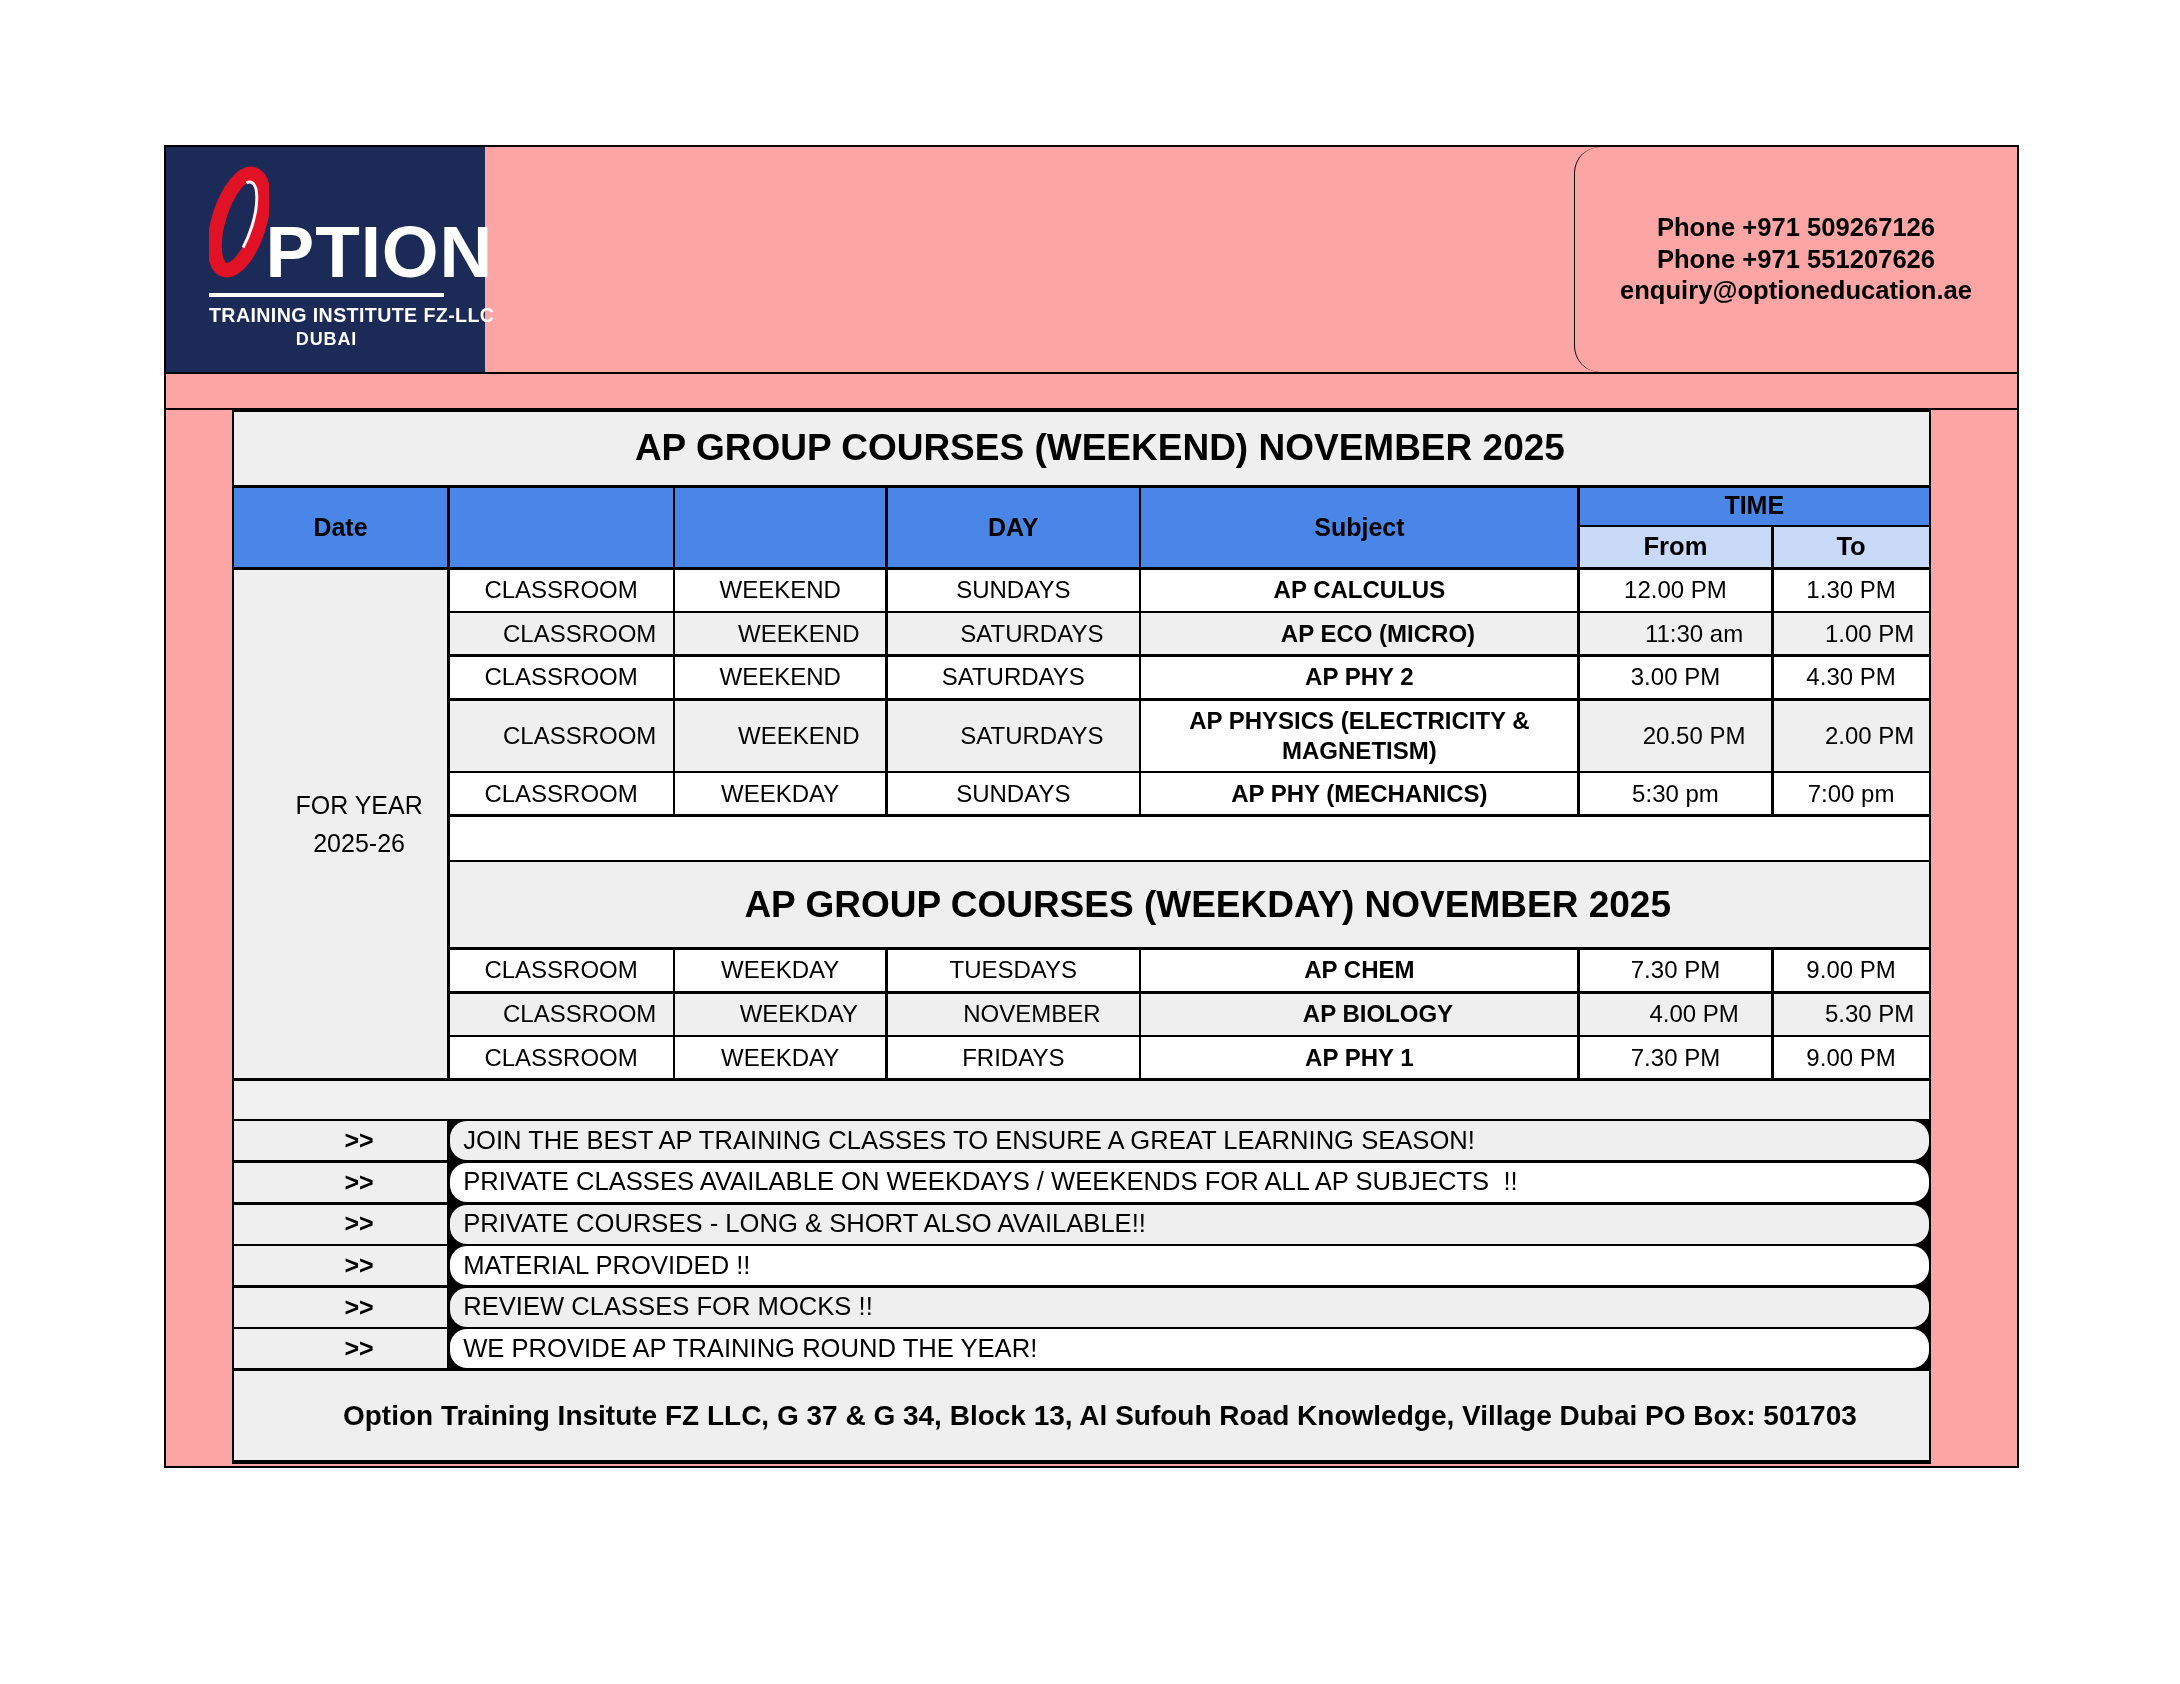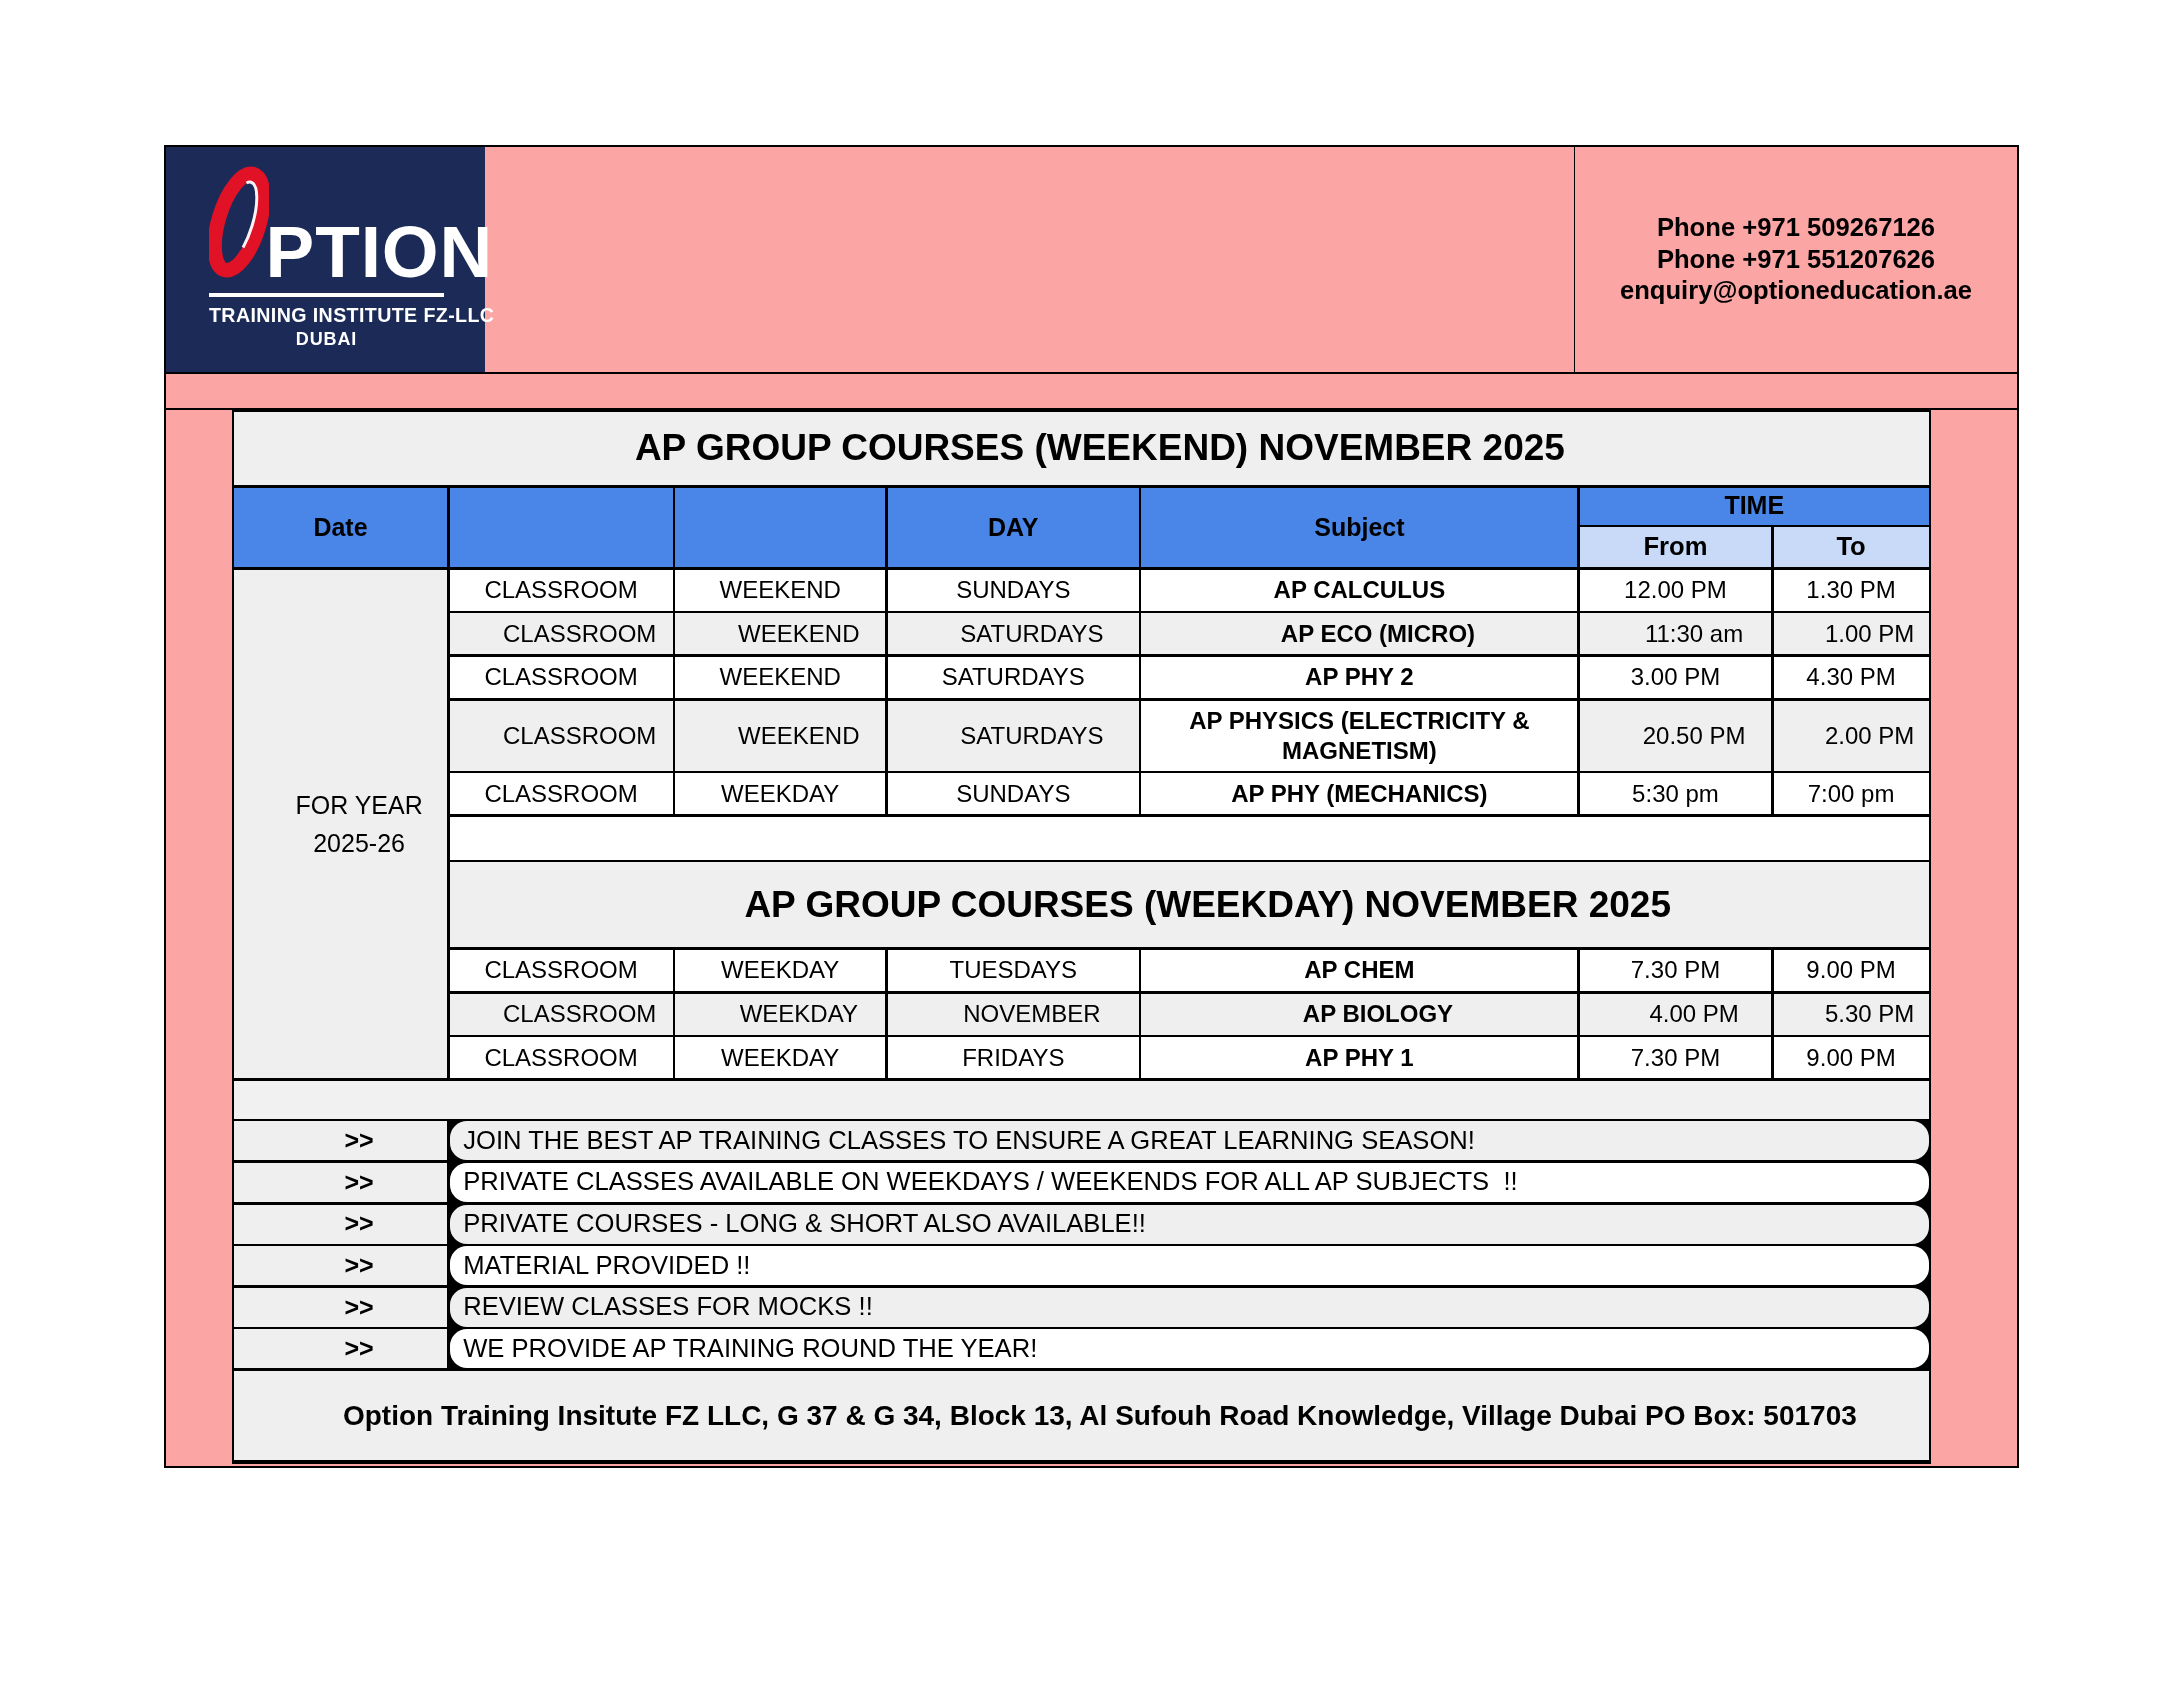--- a/index.html
+++ b/index.html
@@ -24,21 +24,21 @@
   .logo-word{
     color:#fff;font-weight:bold;font-size:73px;line-height:0.78;
     letter-spacing:0.9px;margin-left:-3.4px;
   }
   .logo-underline{height:4.3px;background:#fff;margin-top:12px;width:100%;}
   .logo-sub1{color:#fff;font-weight:bold;font-size:19.6px;letter-spacing:0.4px;margin-top:6.8px;text-align:center;white-space:nowrap;}
   .logo-sub2{color:#fff;font-weight:bold;font-size:18px;margin-top:2.6px;text-align:center;letter-spacing:0.9px;}
   .band-middle{flex:1 1 auto;}
   .contact{
     width:443px;flex:0 0 auto;border-left:1.7px solid #000;box-sizing:border-box;
-    display:flex;flex-direction:column;justify-content:center;align-items:center;
+    display:flex;flex-direction:column;justify-content:center;align-items:center;border-radius:26px;
   }
   .contact div{font-weight:bold;font-size:25.6px;line-height:31.5px;}
   
   .thin-band{height:34px;border-bottom:2.6px solid #000;flex:0 0 auto;}
   
   .content{flex:1 1 auto;display:flex;}
   .strip-left{width:66px;flex:0 0 auto;}
   .strip-right{flex:1 1 auto;}
   
   .sheet{

